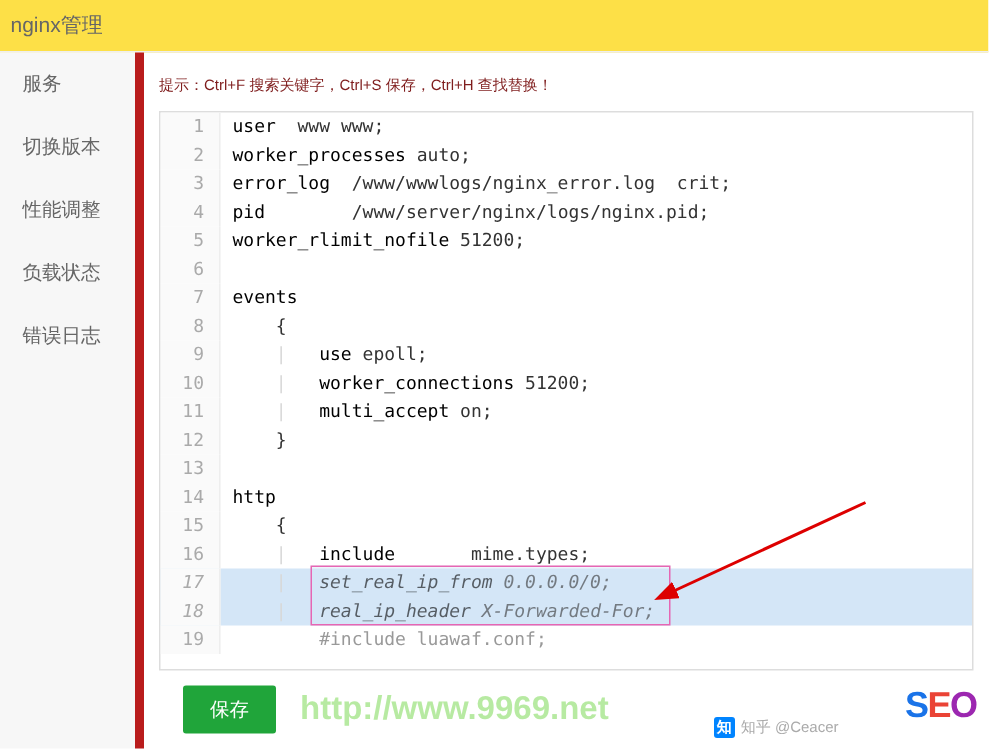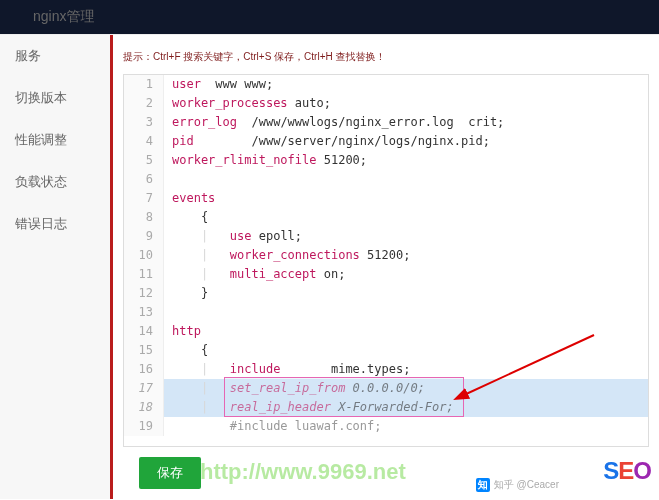--- a/index.html
+++ b/index.html
@@ -1,30 +1,30 @@
 <!DOCTYPE html>
 <html><head>
 <meta charset="utf-8">
 <style>
 *{margin:0;padding:0;box-sizing:border-box;}
 body{font-family:"Microsoft YaHei",Arial,sans-serif;font-size:13px;background:#fff;color:#333;width:659px;height:500px;overflow:hidden;position:relative;}
-.header{background:#0f172a;border-bottom:1px solid #eee;padding:8px 33px;font-size:14px;color:#666;}
+.header{background:#fde047;border-bottom:1px solid #eee;padding:8px 7px;font-size:14px;color:#666;}
 .container{display:flex;height:calc(100% - 36px);}
-.sidebar{width:113px;background:#f7f7f7;border-right:3px solid #b91c1c;}
+.sidebar{width:96px;background:#f7f7f7;border-right:6px solid #b91c1c;}
 .sidebar-item{padding:12px 15px;font-size:13px;color:#666;cursor:pointer;}
 .sidebar-item.active{background:#fff;color:#333;}
 .main{flex:1;padding:10px;position:relative;display:flex;flex-direction:column;}
 .hint{font-size:10px;color:#7f1d1d;padding:5px 0 10px 0;}
 .editor{flex:1;border:1px solid #ddd;background:#fff;font-family:Consolas,Monaco,monospace;font-size:12px;overflow:hidden;}
 .code-lines{display:block;}
 .code-line{display:flex;height:19px;line-height:19px;}
 .code-line.highlight{background:#d4e6f7;font-style:italic;}
 .ln{width:40px;text-align:right;padding-right:10px;color:#aaa;background:#fafafa;border-right:1px solid #eee;flex-shrink:0;user-select:none;}
 .cc{padding-left:8px;white-space:pre;flex:1;position:relative;}
-.kw{color:#be185d;}
+.kw{color:#000000;}
 .guide{color:#d8d8d8;}
 .hlbox{position:absolute;border:1px solid #e666b3;background:rgba(212,230,247,0.4);pointer-events:none;}
 .save-btn{background:#20a53a;color:#fff;border:none;padding:7px 18px;font-size:13px;margin-top:10px;cursor:pointer;border-radius:2px;width:fit-content;margin-left:16px;}
 .watermark{position:absolute;bottom:15px;left:200px;font-size:22px;font-weight:bold;color:#7ed957;opacity:0.55;pointer-events:none;}
 .zhihu{position:absolute;bottom:8px;right:100px;font-size:10px;color:#aaa;display:flex;align-items:center;gap:4px;}
 .zhihu-icon{width:14px;height:14px;background:#0084ff;color:#fff;font-size:10px;display:flex;align-items:center;justify-content:center;border-radius:2px;font-weight:bold;}
 .seo-logo{position:absolute;bottom:15px;right:8px;font-size:24px;font-weight:900;letter-spacing:-1px;}
 .seo-s{color:#1a73e8;}
 .seo-e{color:#ea4335;}
 .seo-o{color:#9c27b0;position:relative;}

